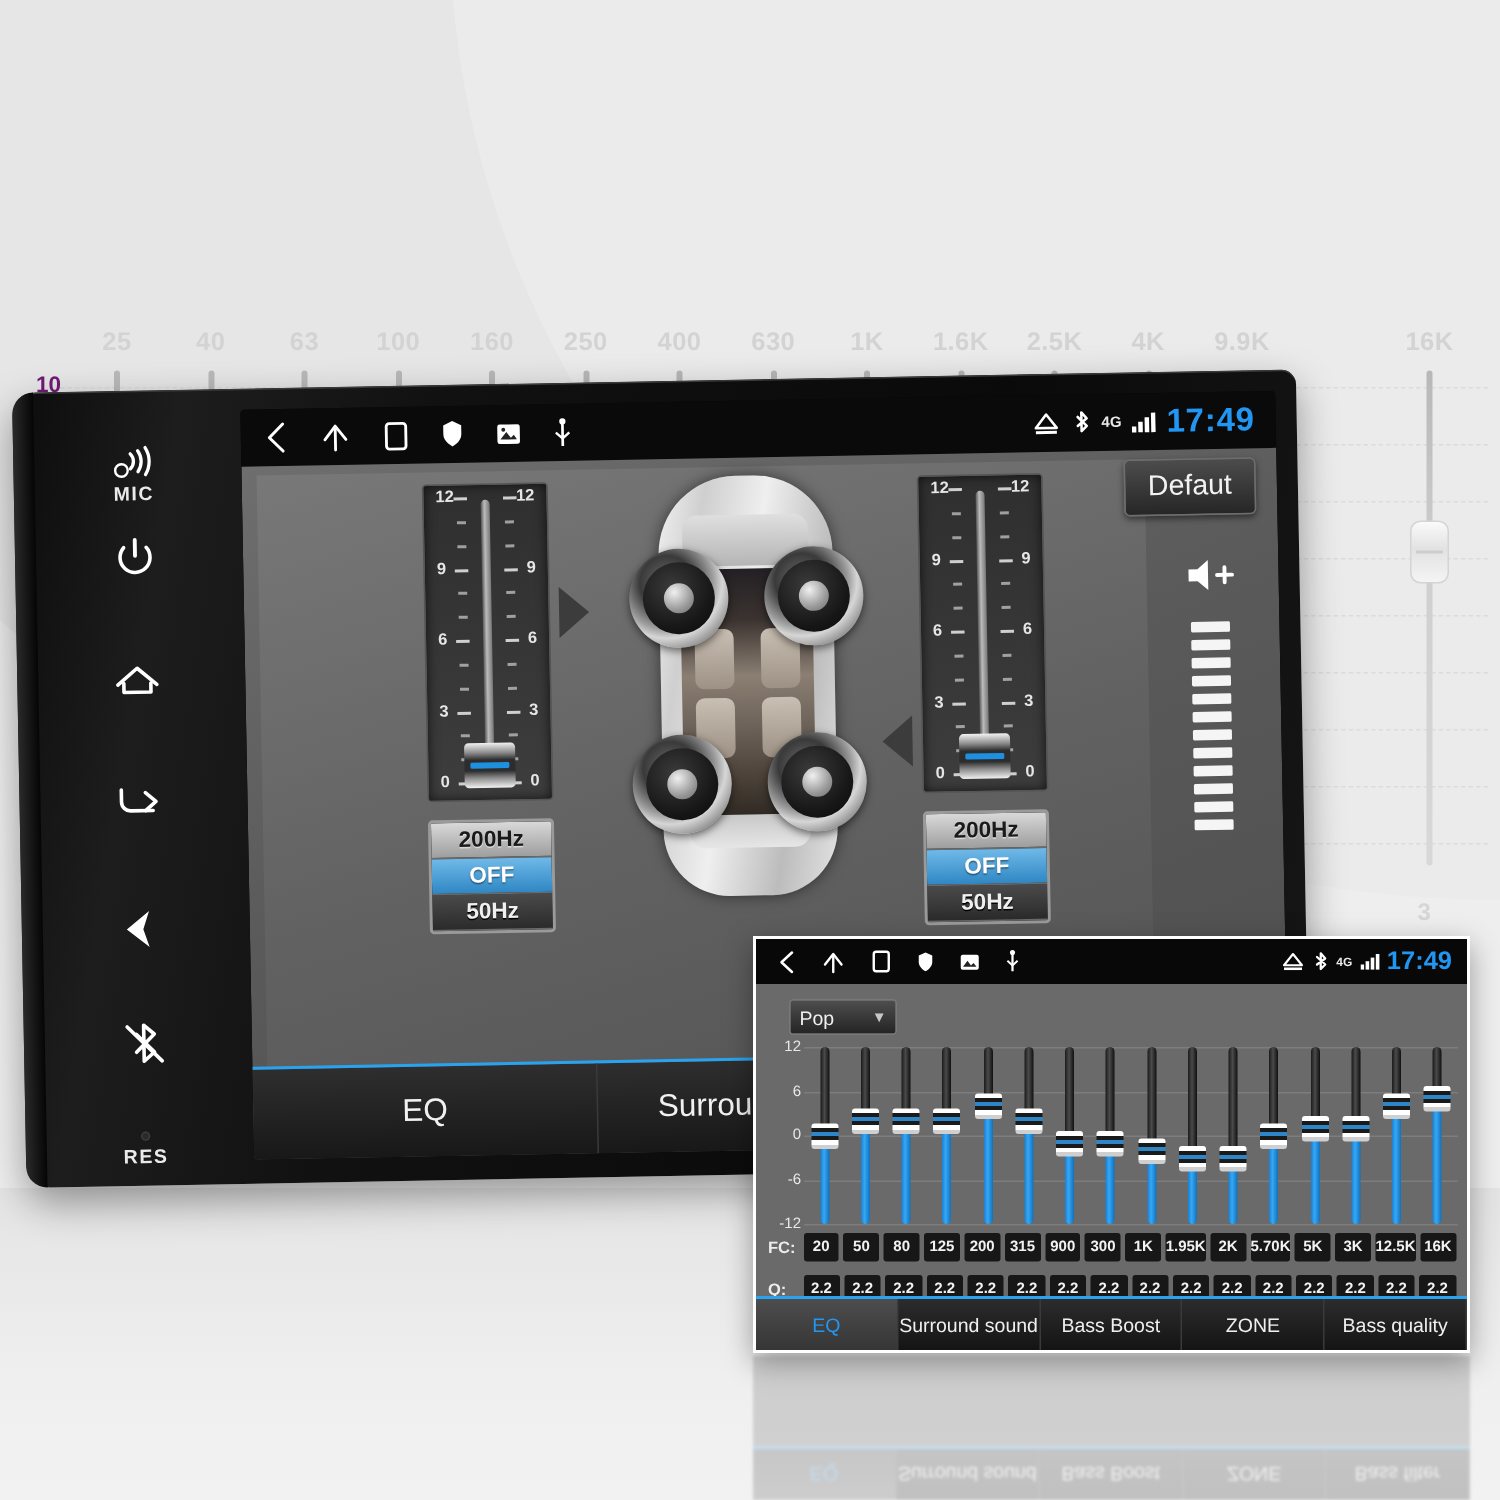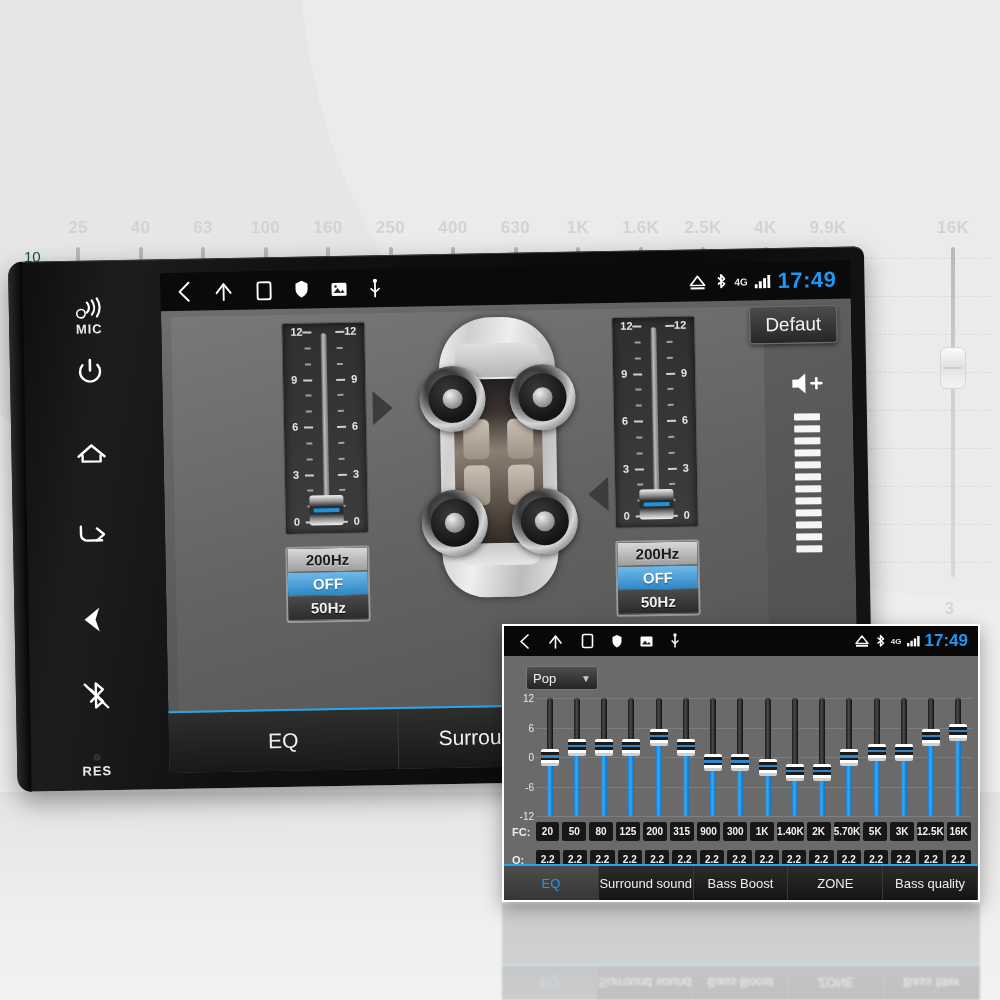--- a/index.html
+++ b/index.html
@@ -62,21 +62,21 @@
   }
   .wm-knob::after {
     content:""; position:absolute; left:3px; right:3px; top:50%;
     height:2px; margin-top:-1px; background:#cdcdcd;
   }
   .wm-grid {
     position: absolute; left: 40px; right: 8px;
     border-top: 1px dashed #dcdcdc; height: 0;
   }
   .wm-left-num {
-    position: absolute; left: 24px; font-size: 15px; color: #14532d; font-weight: normal;
+    position: absolute; left: 24px; font-size: 15px; color: #701a75; font-weight: bold;
   }
   .wm-bot-num {
     position:absolute; font-size:16px; color:#d6d6d6; font-weight:bold;
   }
 
   
   #unit {
     position: absolute; left: 8px; top: 262px;
     width: 856px; height: 530px;
     transform: rotate(-1.05deg);
@@ -850,21 +850,21 @@
         <span id="fcChips" style="display:flex;flex:1">
             <span class="chip">20</span>
             <span class="chip">50</span>
             <span class="chip">80</span>
             <span class="chip">125</span>
             <span class="chip">200</span>
             <span class="chip">315</span>
             <span class="chip">900</span>
             <span class="chip">300</span>
             <span class="chip">1K</span>
-            <span class="chip">1.40K</span>
+            <span class="chip">1.95K</span>
             <span class="chip">2K</span>
             <span class="chip">5.70K</span>
             <span class="chip">5K</span>
             <span class="chip">3K</span>
             <span class="chip">12.5K</span>
             <span class="chip">16K</span>
           </span>
       </div>
       <div class="q-row">
         <span class="row-lbl">Q:</span>

